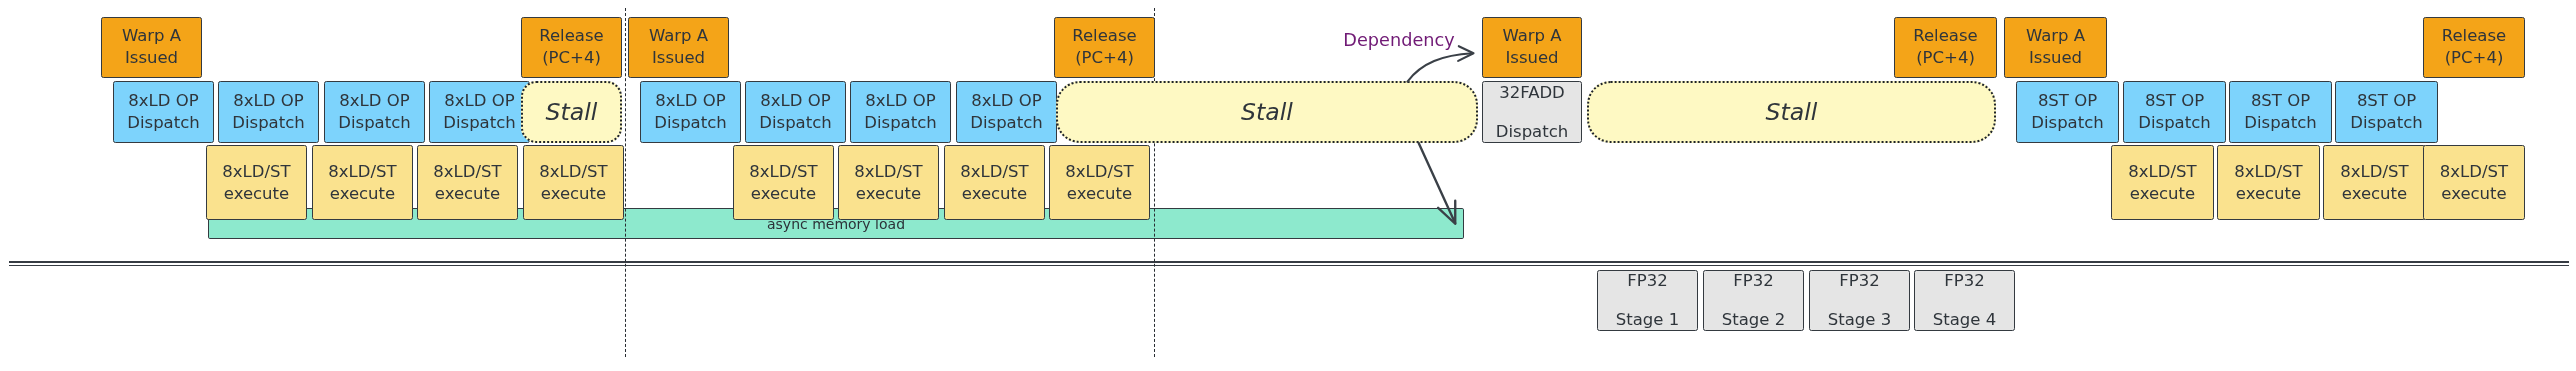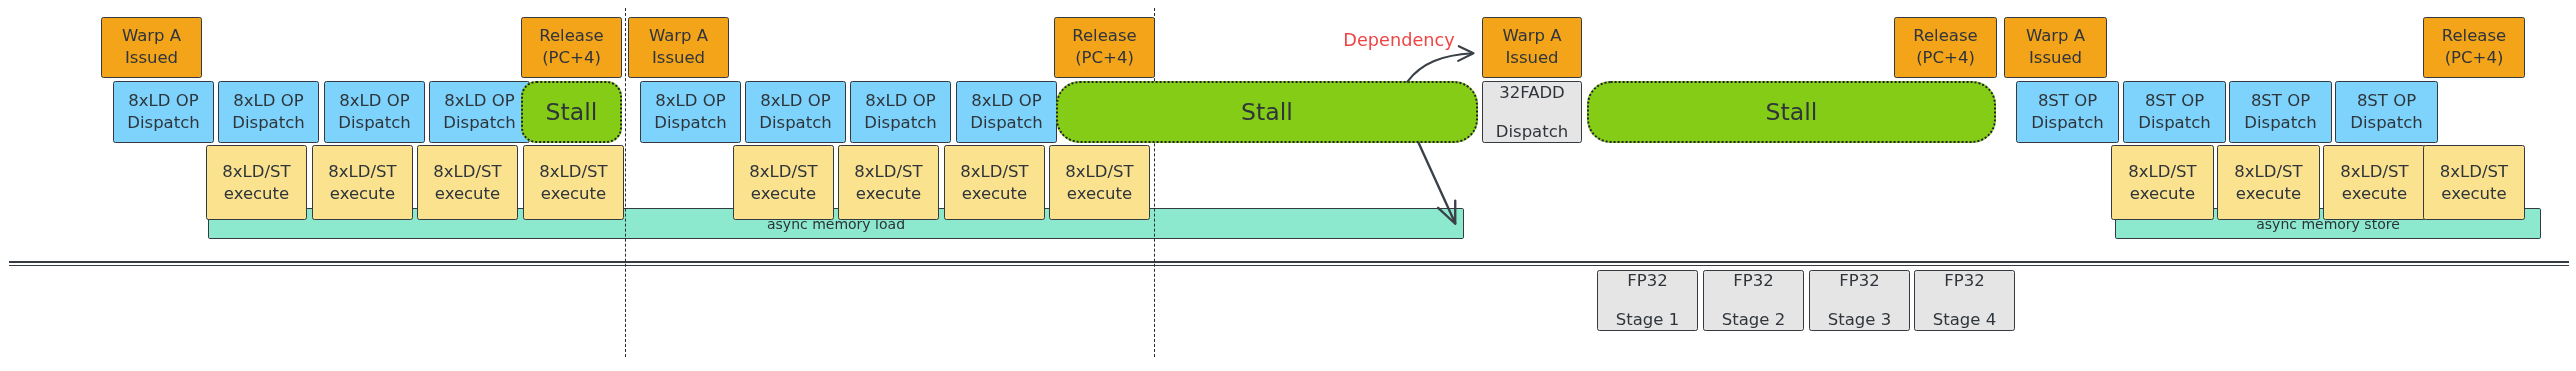--- a/index.html
+++ b/index.html
@@ -27,25 +27,26 @@
   }
   .r1{top:16.5px;height:61px;}
   .r2{top:81px;height:62px;}
   .r3{top:145px;height:75px;}
   .r5{top:270px;height:61px;}
   .orange{background:#f4a418;}
   .gold{background:#7dd3fc;margin-left:12px;}
   .yellow{background:#fae28e;}
   .pink{background:#e5e5e5;gap:17px;}
   .stall{
-    background:#84cc16;
+    background:#fef9c3;
     border:2.1px dotted #1f2429;
     border-radius:15.3px;
     font-size:23.6px;
     z-index:3;
+    font-style:italic;
   }
   .stall.wide{border-radius:23.6px;}
   .bar{
     position:absolute;top:208px;height:31px;
     box-sizing:border-box;
     background:#8de9cd;
     border:1.8px solid #343a40;
     border-radius:1.8px;
     display:flex;align-items:center;justify-content:center;
     font-size:14px;font-weight:500;color:#2c3238;
@@ -58,38 +59,35 @@
   }
   .hsep{
     position:absolute;left:9.4px;top:261px;width:2560px;height:2.4px;
     border-top:2.4px solid #363c43;
     border-bottom:1.2px solid #363c43;
     z-index:1;
   }
   .dep-label{
     position:absolute;left:1328px;top:29.5px;width:142px;
     text-align:center;
-    font-size:17.7px;font-weight:500;color:#ef4444;
+    font-size:17.7px;font-weight:500;color:#701a75;
     z-index:4;
   }
   #arrows{
     position:absolute;left:0;top:0;width:2576px;height:372px;
     z-index:4;pointer-events:none;
   }
 </style>
 </head>
 <body>
 
 <div id="canvas">
 
   <div class="bar" style="left:208px;width:1256px;">
     <span>async memory load</span>
-  </div>
-  <div class="bar" style="left:2115px;width:426px;">
-    <span>async memory store</span>
   </div>
 
   <div class="vline" style="left:625px;"></div>
   <div class="vline" style="left:1154px;"></div>
 
   <div class="hsep"></div>
 
   <div class="bx r1 orange" style="left:101px;">
     <span>Warp A</span>
     <span>Issued</span>

